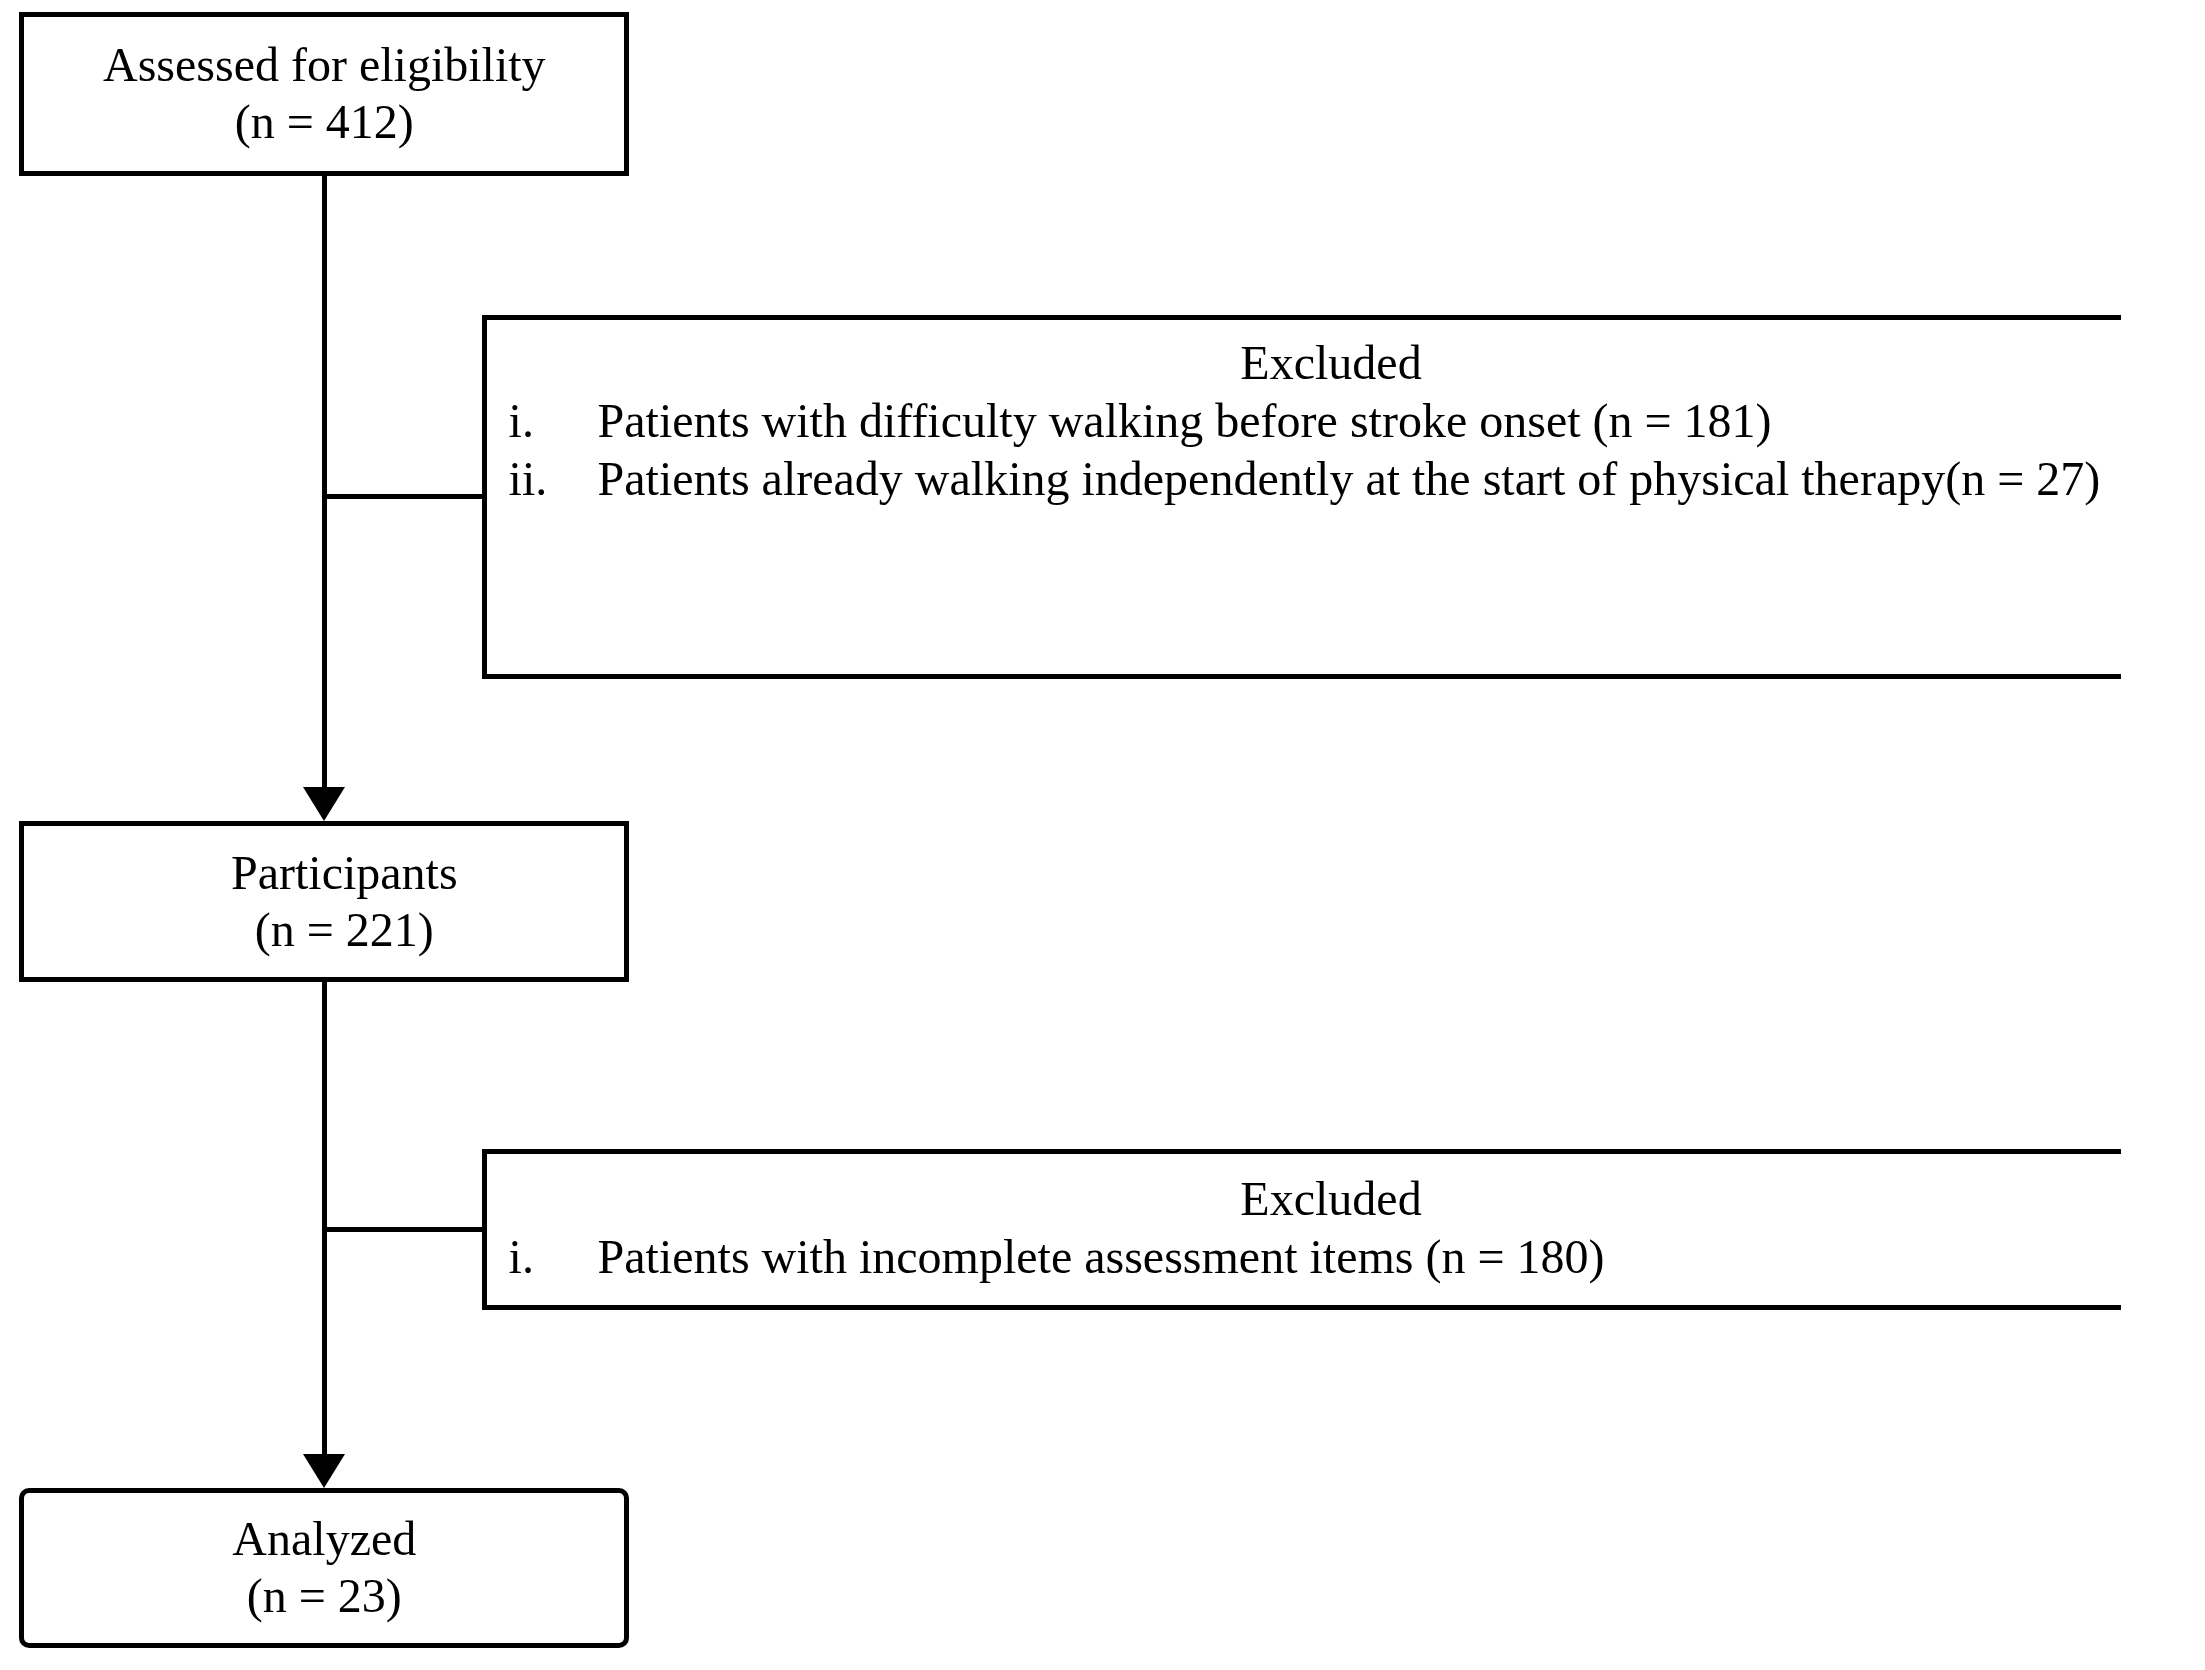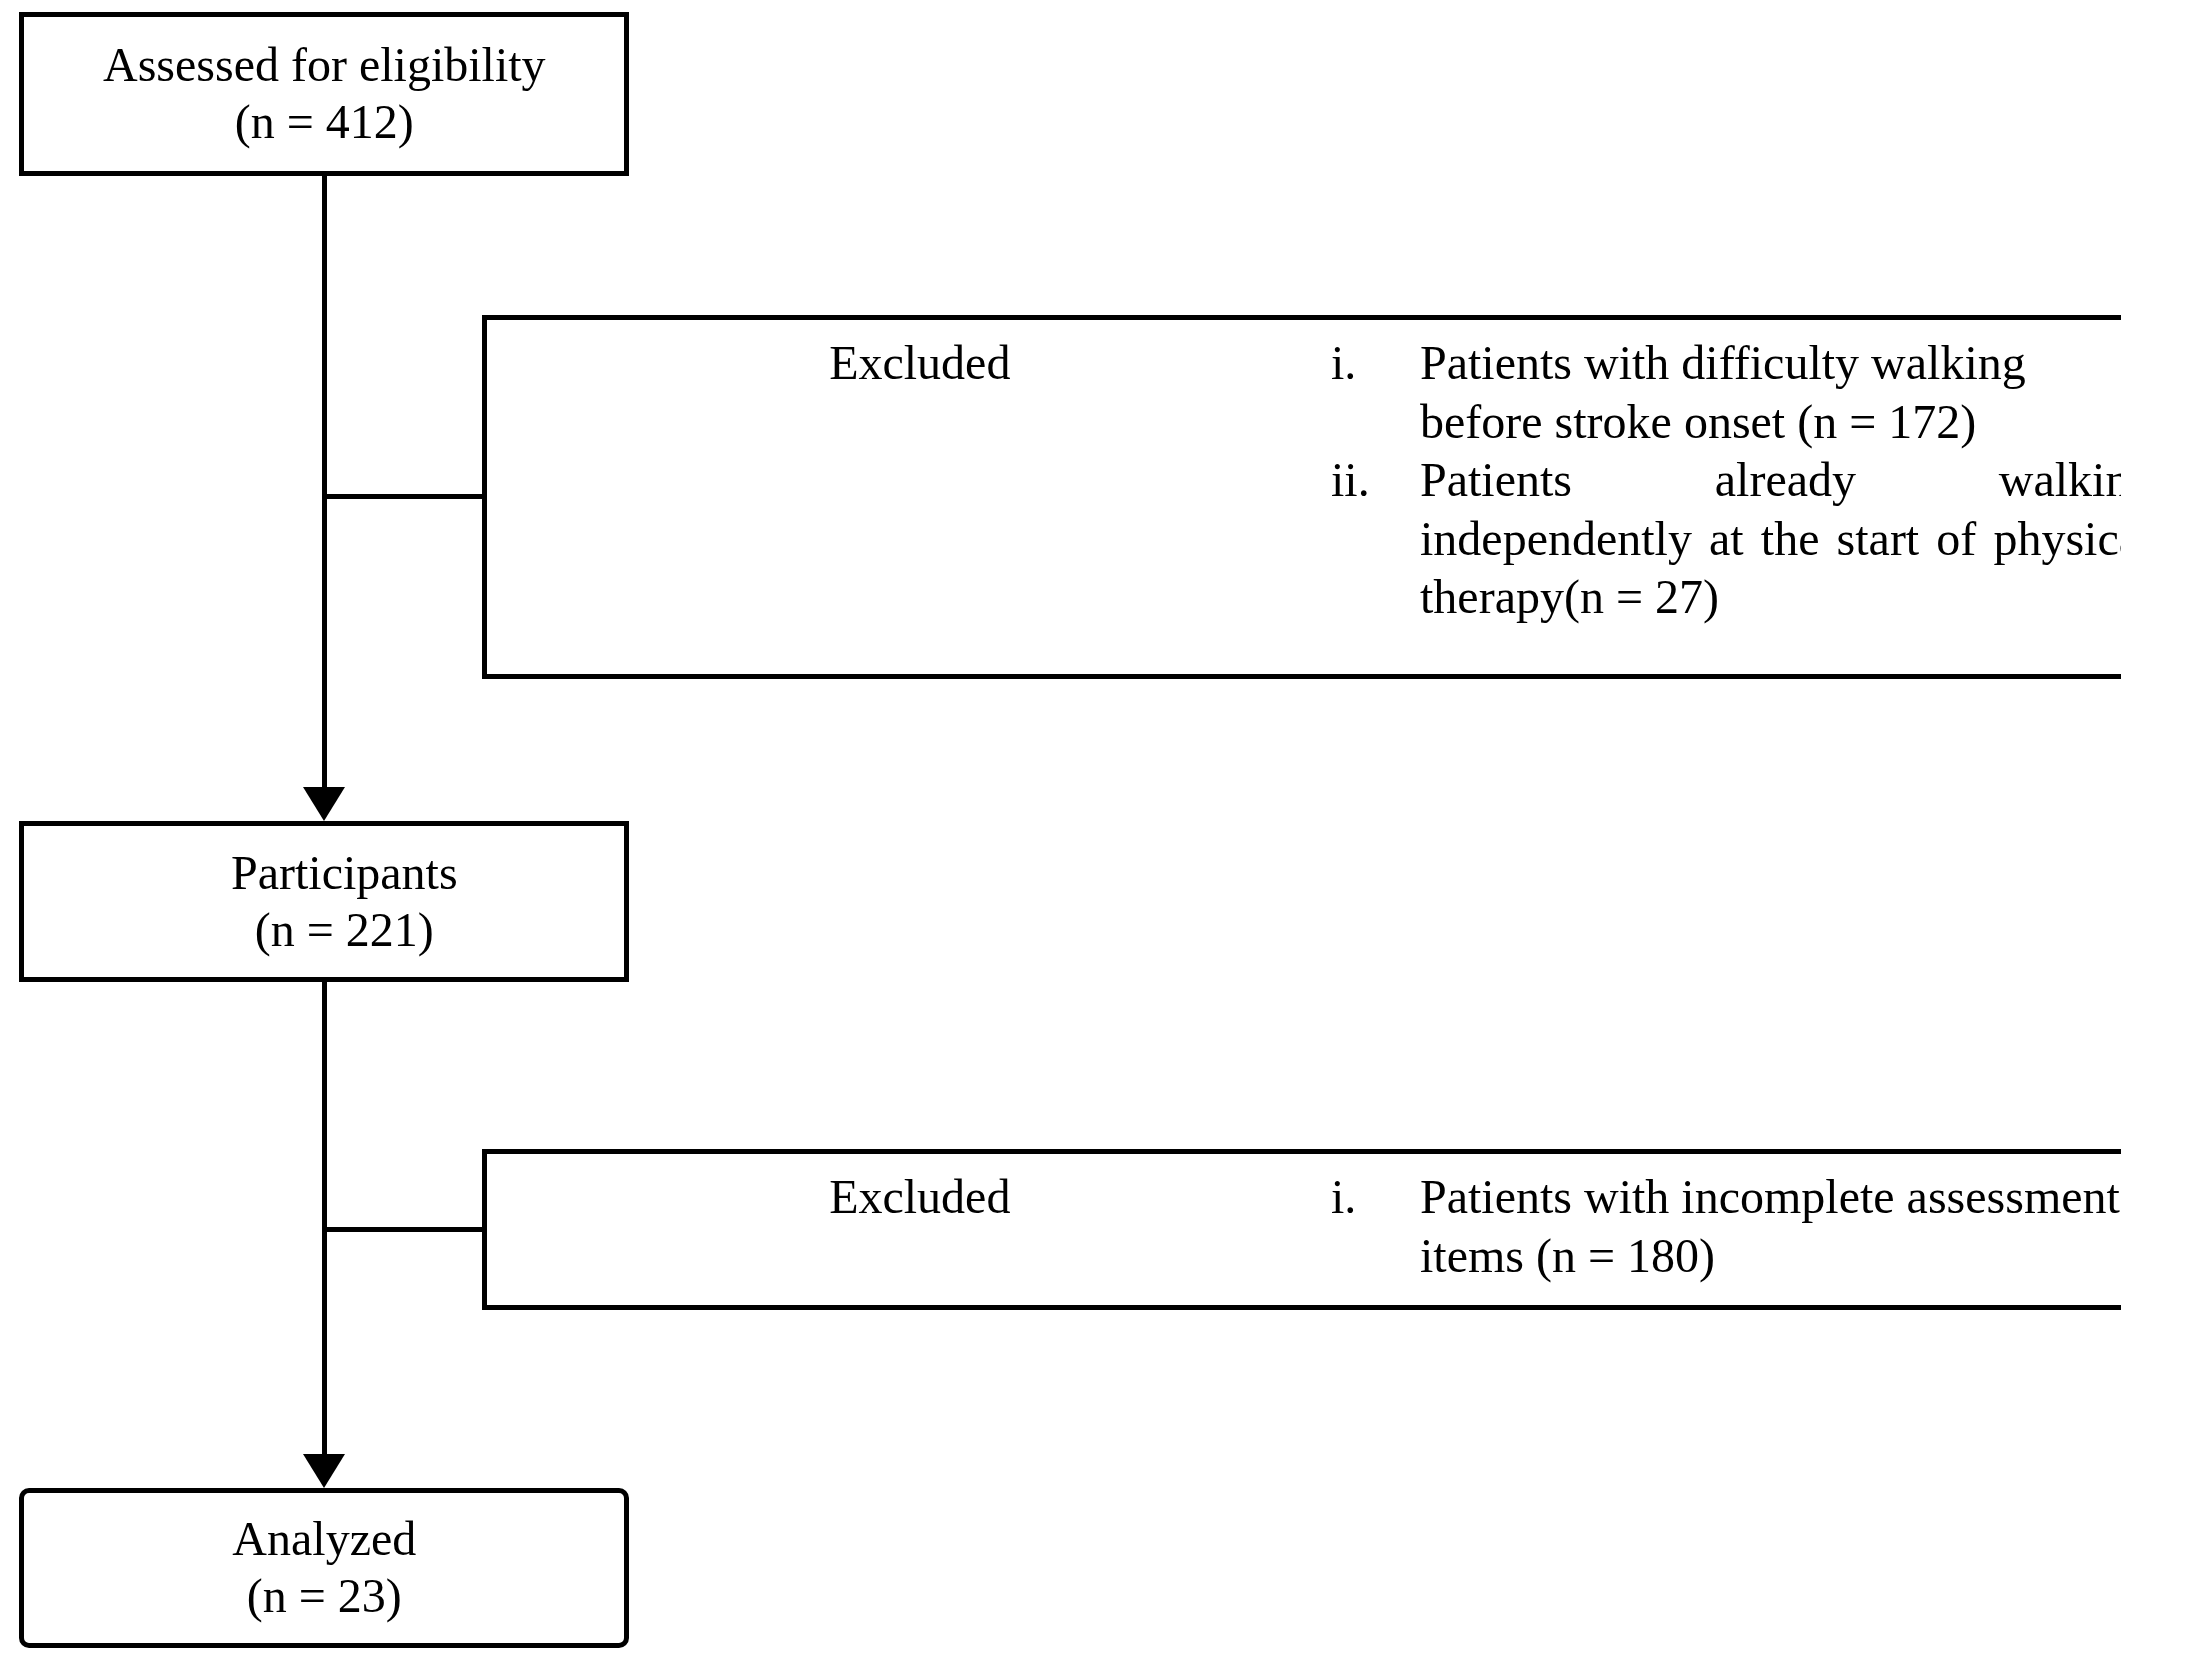--- a/index.html
+++ b/index.html
@@ -39,20 +39,21 @@
   }
 
   
   .excl-box {
     position: absolute;
     box-sizing: border-box;
     border: 5.4px solid #000000;
     background: #ffffff;
     padding: 14px 21.6px 17px 21.6px;
     display: flex;
+    flex-direction: column;
   }
   .excl-title {
     font-size: 48px;
     line-height: 1.2;
     text-align: center;
     width: 100%;
   }
   .excl-list {
     margin: 0;
     padding: 0;
@@ -111,21 +112,21 @@
   <div class="v-line" style="left:322px; top:175px; height:625px;"></div>
   <div class="arrow-head" style="left:303px; top:787px;"></div>
 
   <div class="h-line" style="left:322px; top:494px; width:164px;"></div>
 
   <div class="excl-box" style="left:482px; top:315px; width:1698px; height:364px;">
     <div class="excl-title">Excluded</div>
     <ul class="excl-list">
       <li class="excl-item">
         <span class="excl-marker">i.</span>
-        <span class="excl-text">Patients with difficulty walking before stroke onset (n = 172)</span>
+        <span class="excl-text">Patients with difficulty walking before stroke onset (n = 181)</span>
       </li>
       <li class="excl-item">
         <span class="excl-marker">ii.</span>
         <span class="excl-text justify">Patients already walking independently at the start of physical therapy(n = 27)</span>
       </li>
     </ul>
   </div>
 
   <div class="node-box" style="left:19.3px; top:821px; width:610px; height:161px;padding-left:40px;">
     <div class="node-line">Participants</div>

